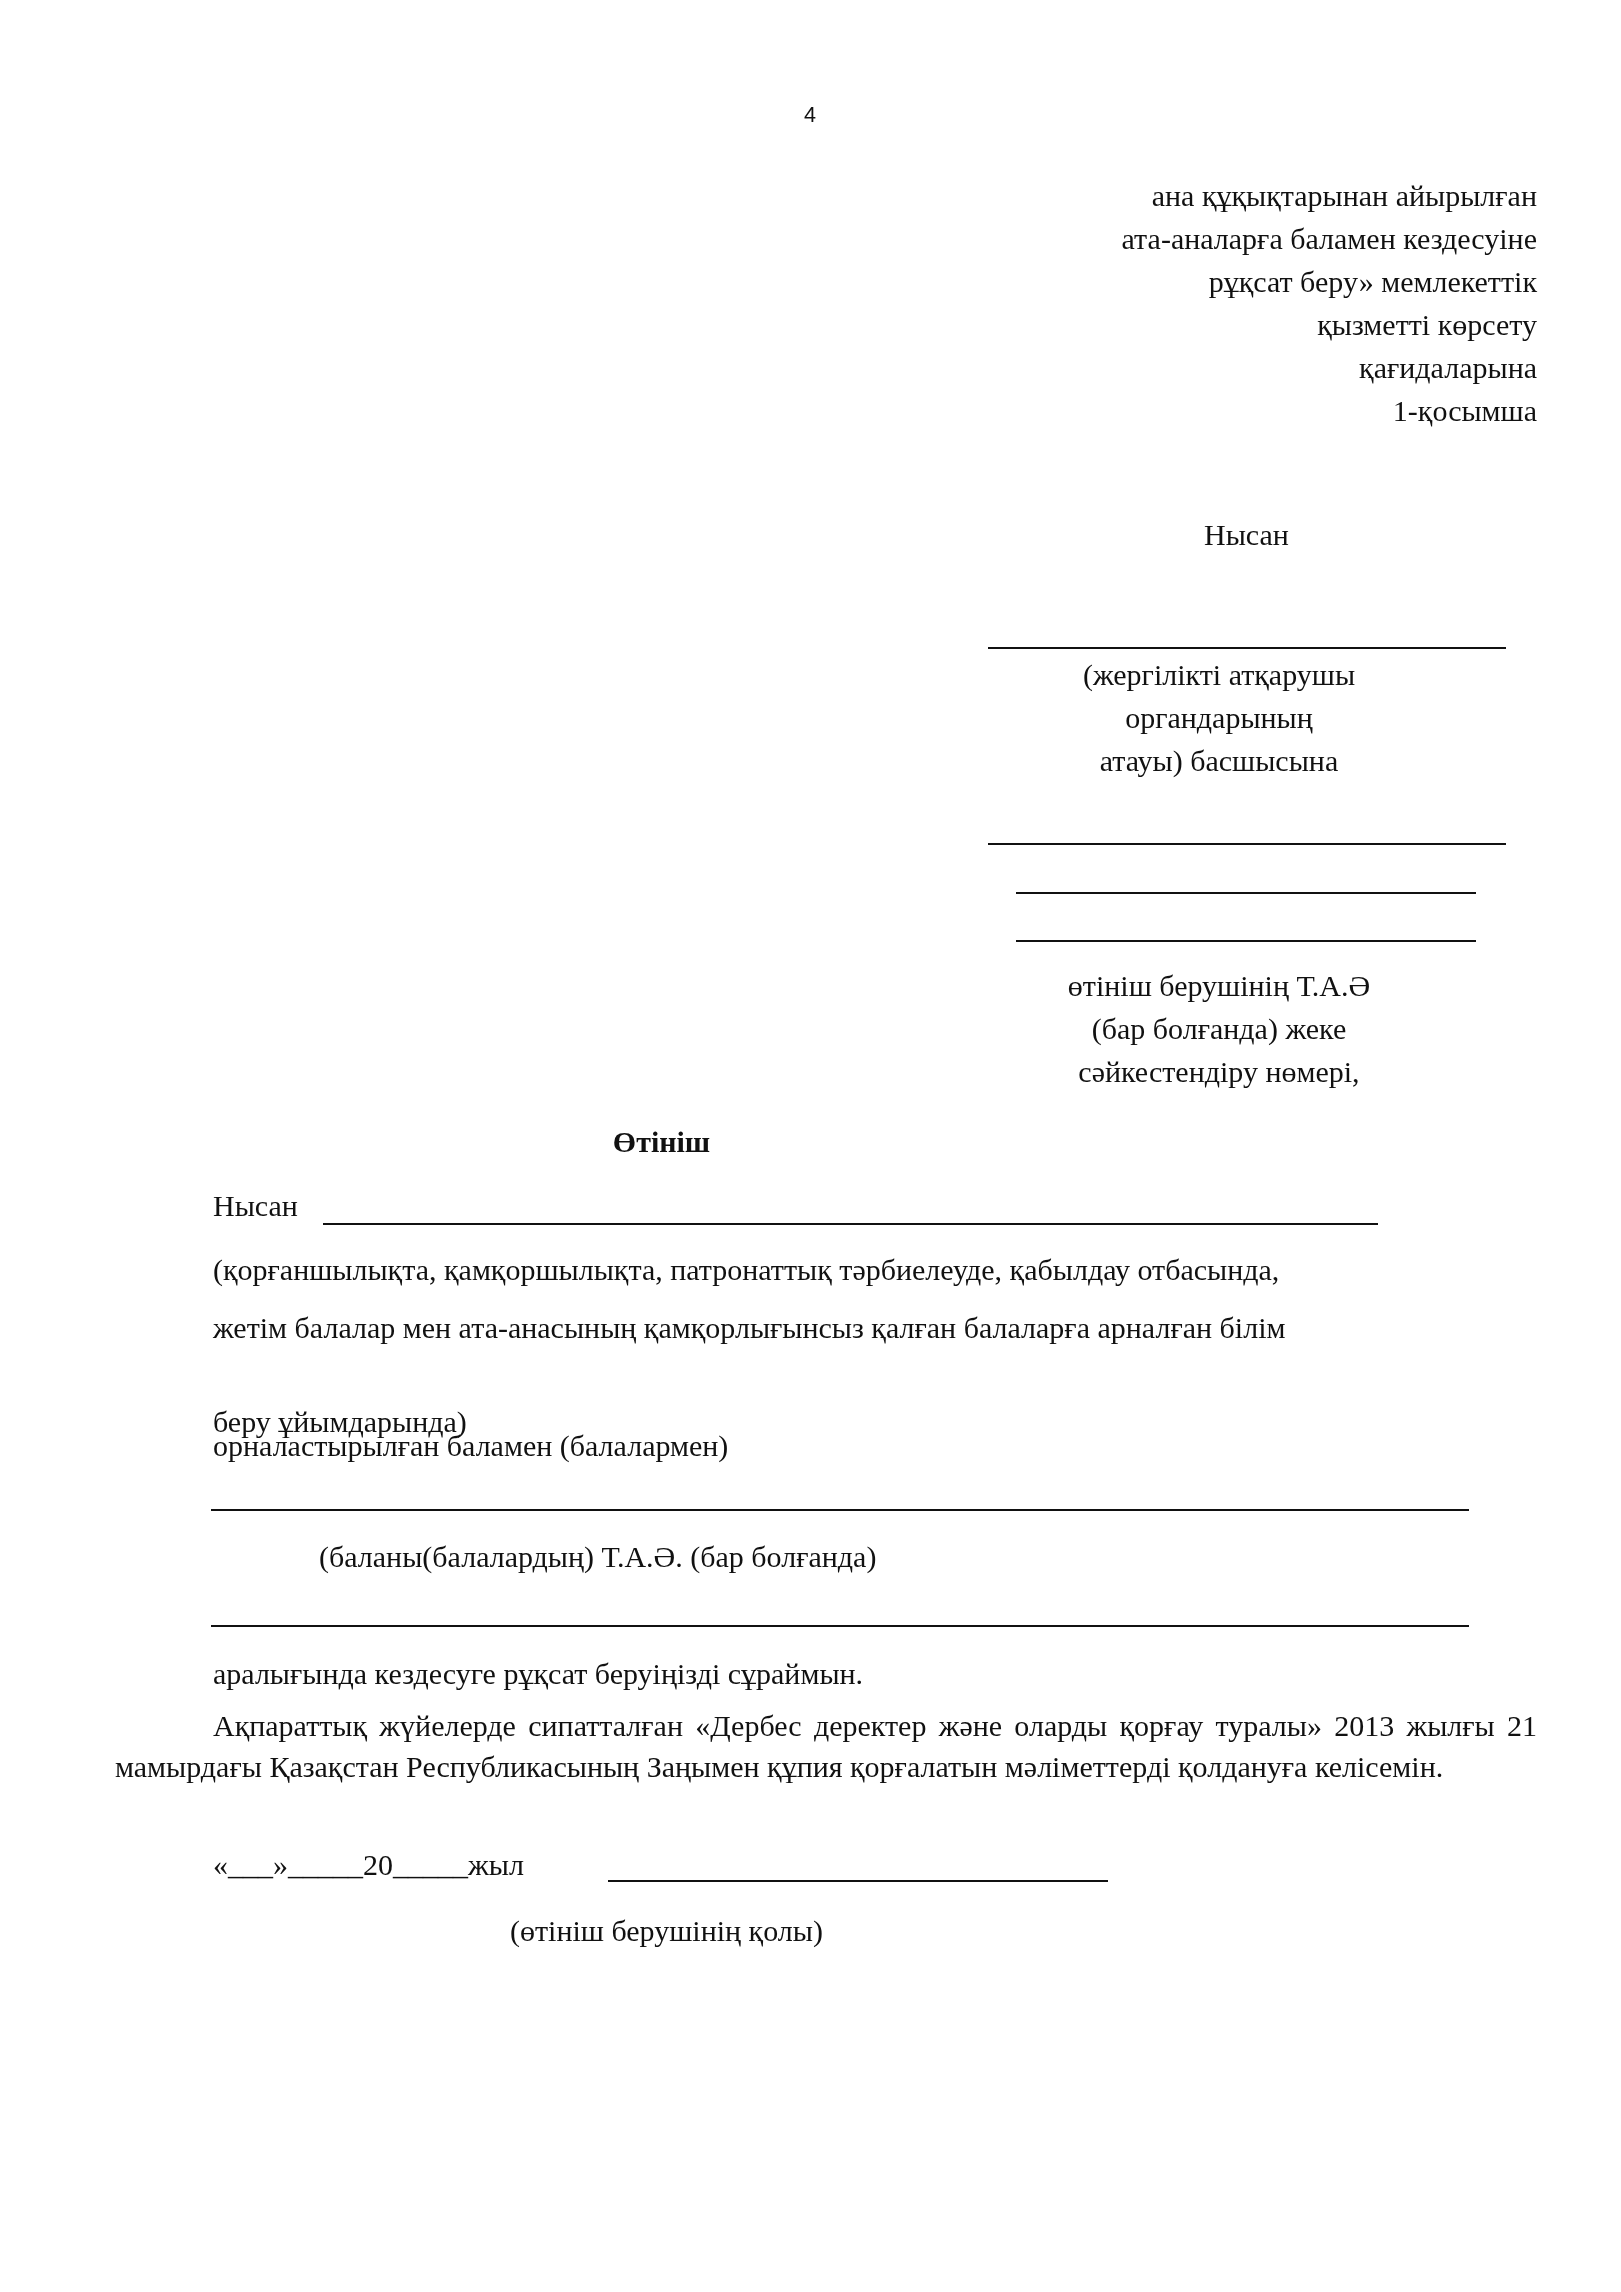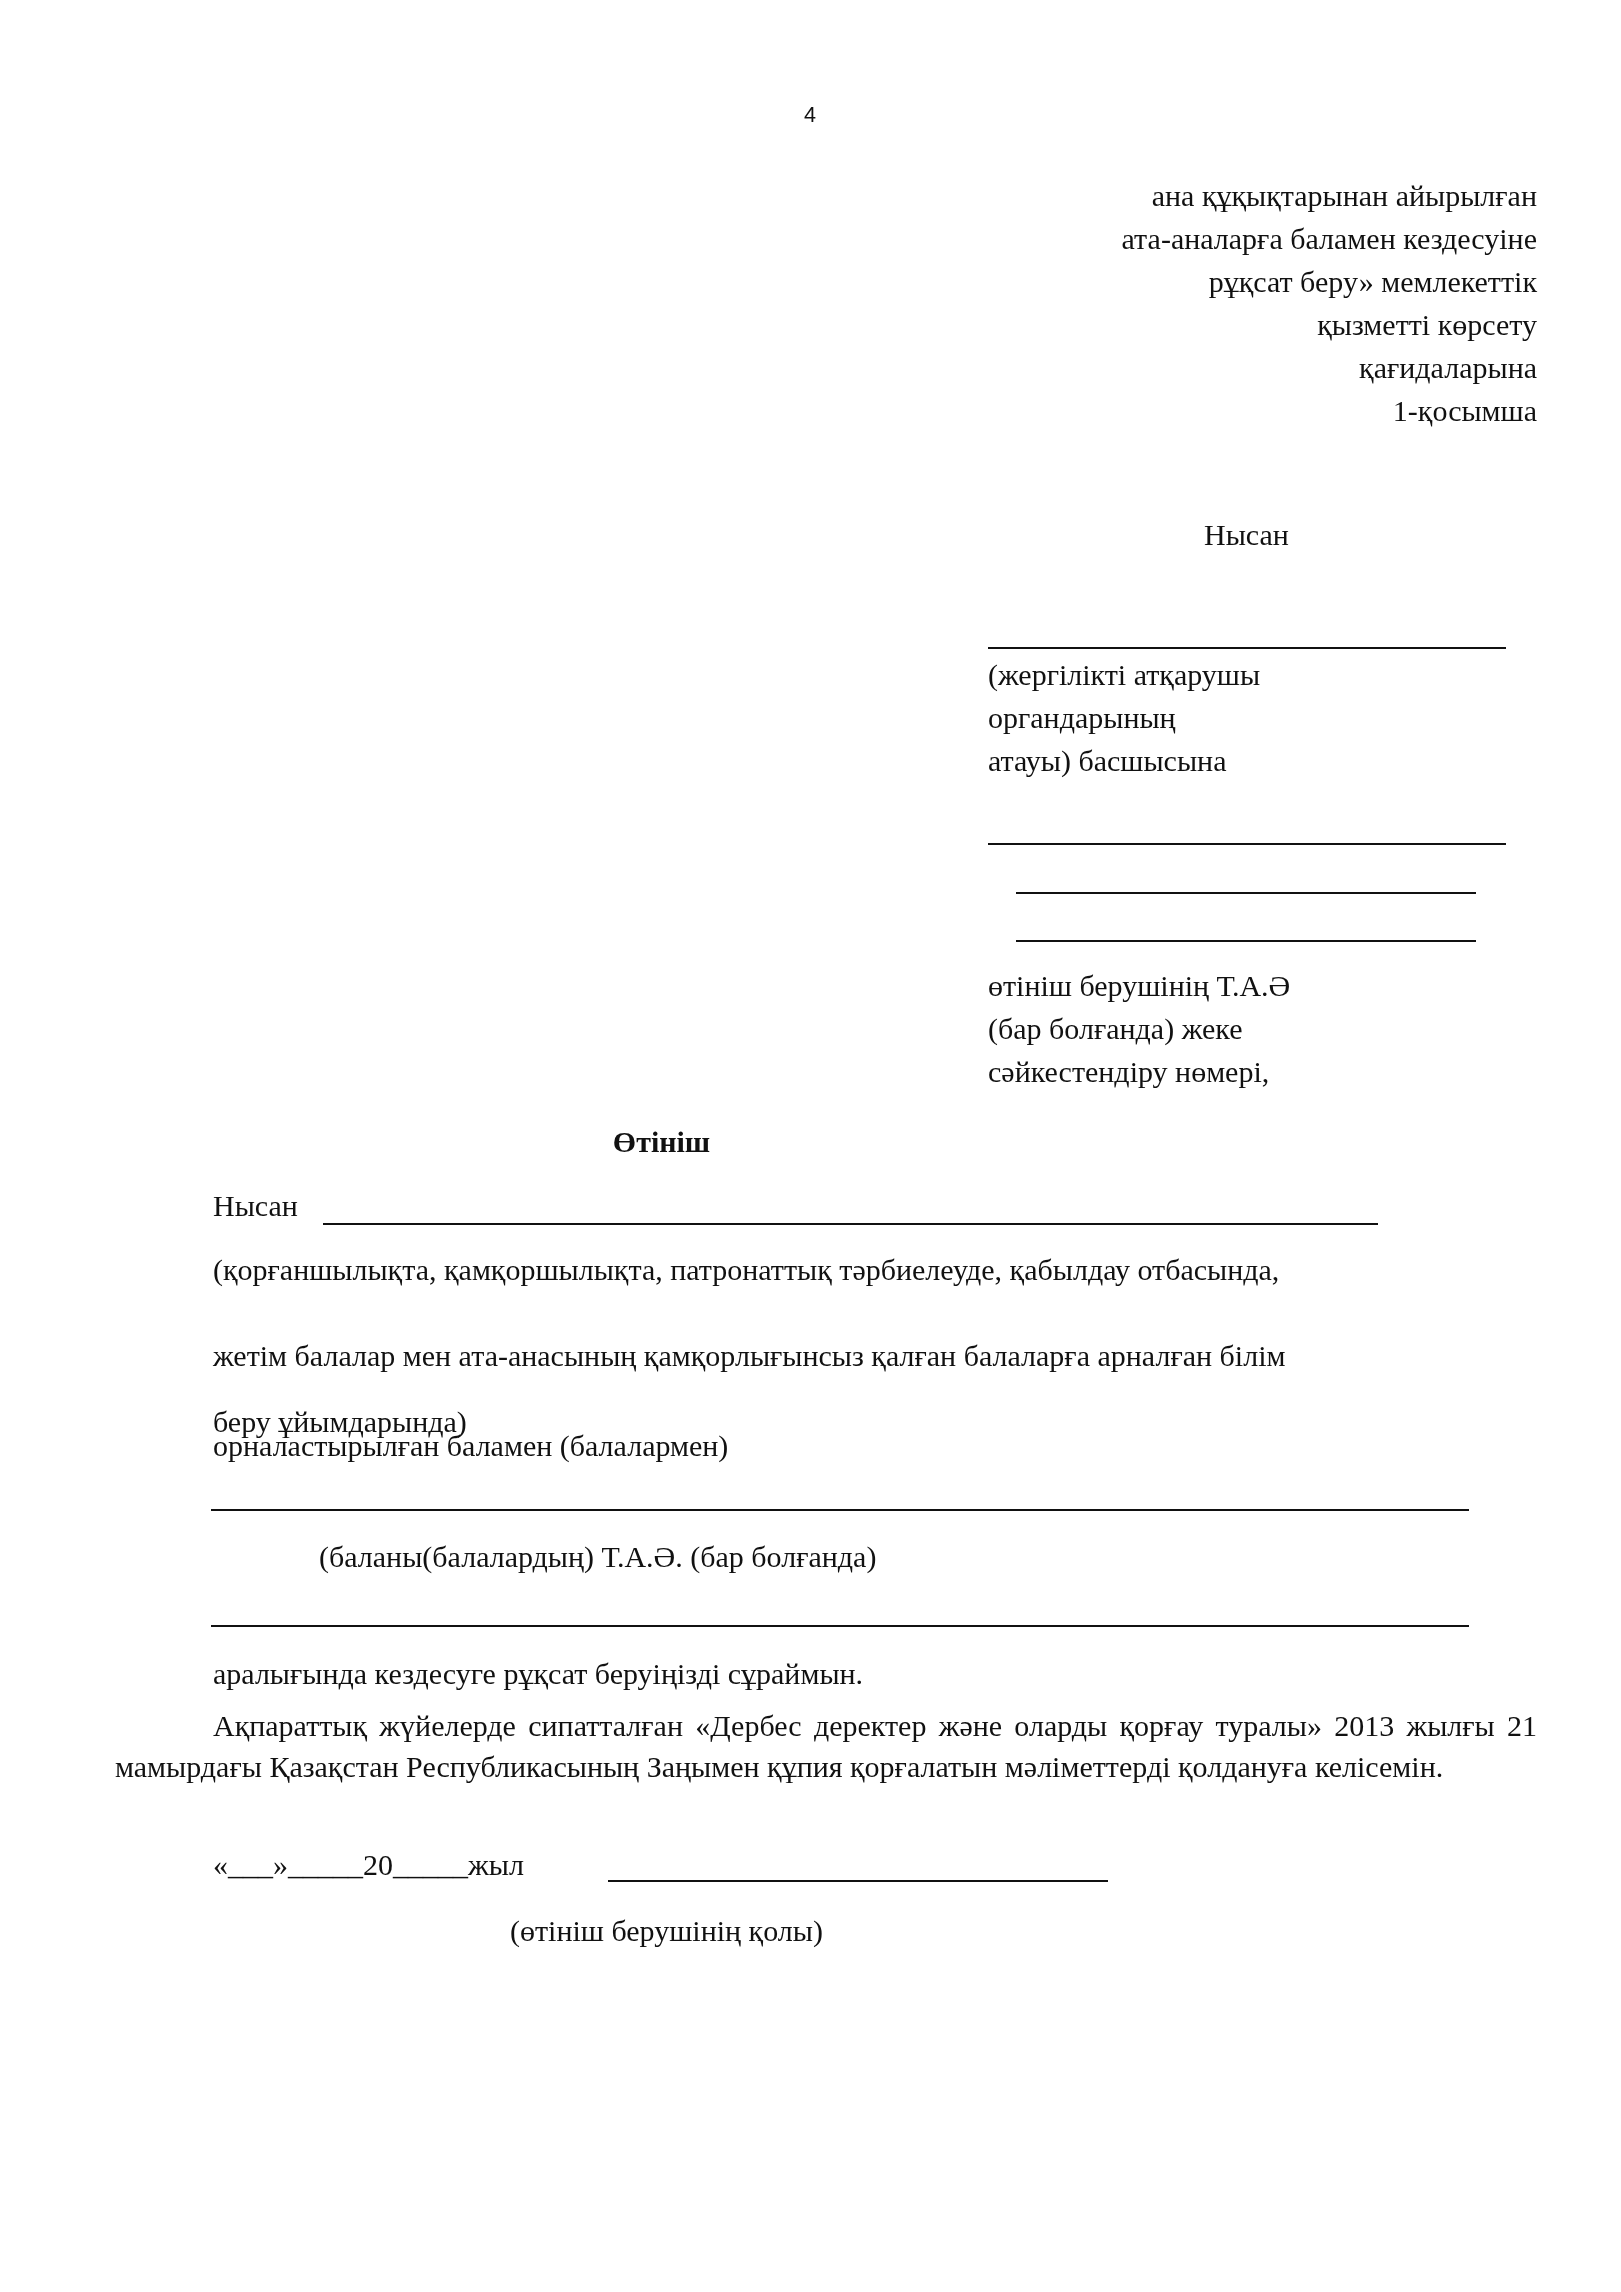--- a/index.html
+++ b/index.html
@@ -2,21 +2,21 @@
 <html><head>
 <meta charset="utf-8">
 <style>
   html,body{margin:0;padding:0;background:#fff;}
   body{width:1621px;height:2293px;position:relative;overflow:hidden;
        font-family:"Liberation Serif","DejaVu Serif",serif;color:#111;font-size:30px;}
   .abs{position:absolute;}
   .pagenum{left:804px;top:102px;font-family:"Liberation Sans",sans-serif;font-size:21.6px;}
   .rblock{right:84px;top:174px;text-align:right;line-height:43px;}
   .nysan{left:1204px;top:518px;}
-  .addr{left:988px;width:518px;text-align:left;line-height:43px;}
+  .addr{left:960px;width:518px;text-align:center;line-height:43px;}
   .hline{position:absolute;border-bottom:2px solid #111;height:0;}
   .title{left:0;width:1323px;top:1125px;text-align:center;font-weight:bold;}
   .line{position:absolute;left:213px;line-height:39px;}
   .para{position:absolute;left:115px;width:1422px;text-align:justify;line-height:41px;text-indent:98px;}
 </style>
 </head>
 <body>
 
 <div class="abs pagenum">4</div>
 
@@ -45,21 +45,21 @@
   <div>(бар болғанда) жеке</div>
   <div>сәйкестендіру нөмері,</div>
 </div>
 
 <div class="abs title">Өтініш</div>
 
 <div class="line" style="top:1186px;">Нысан</div>
 <div class="hline" style="left:323px;top:1223px;width:1055px;"></div>
 
 <div class="line" style="top:1250px;">(қорғаншылықта, қамқоршылықта, патронаттық тәрбиелеуде, қабылдау отбасында,</div>
-<div class="line" style="top:1308px;margin-top:28px;">жетім балалар мен ата-анасының қамқорлығынсыз қалған балаларға арналған білім</div>
+<div class="line" style="top:1308px;">жетім балалар мен ата-анасының қамқорлығынсыз қалған балаларға арналған білім</div>
 <div class="line" style="top:1402px;">беру ұйымдарында)</div>
 <div class="line" style="top:1426px;">орналастырылған баламен (балалармен)</div>
 
 <div class="hline" style="left:211px;top:1509px;width:1258px;"></div>
 <div class="line" style="left:319px;top:1537px;">(баланы(балалардың) Т.А.Ә. (бар болғанда)</div>
 <div class="hline" style="left:211px;top:1625px;width:1258px;"></div>
 
 <div class="line" style="top:1654px;">аралығында кездесуге рұқсат беруіңізді сұраймын.</div>
 
 <div class="para" style="top:1705px;">Ақпараттық жүйелерде сипатталған «Дербес деректер және оларды қорғау туралы» 2013 жылғы 21 мамырдағы Қазақстан Республикасының Заңымен құпия қорғалатын мәліметтерді қолдануға келісемін.</div>

